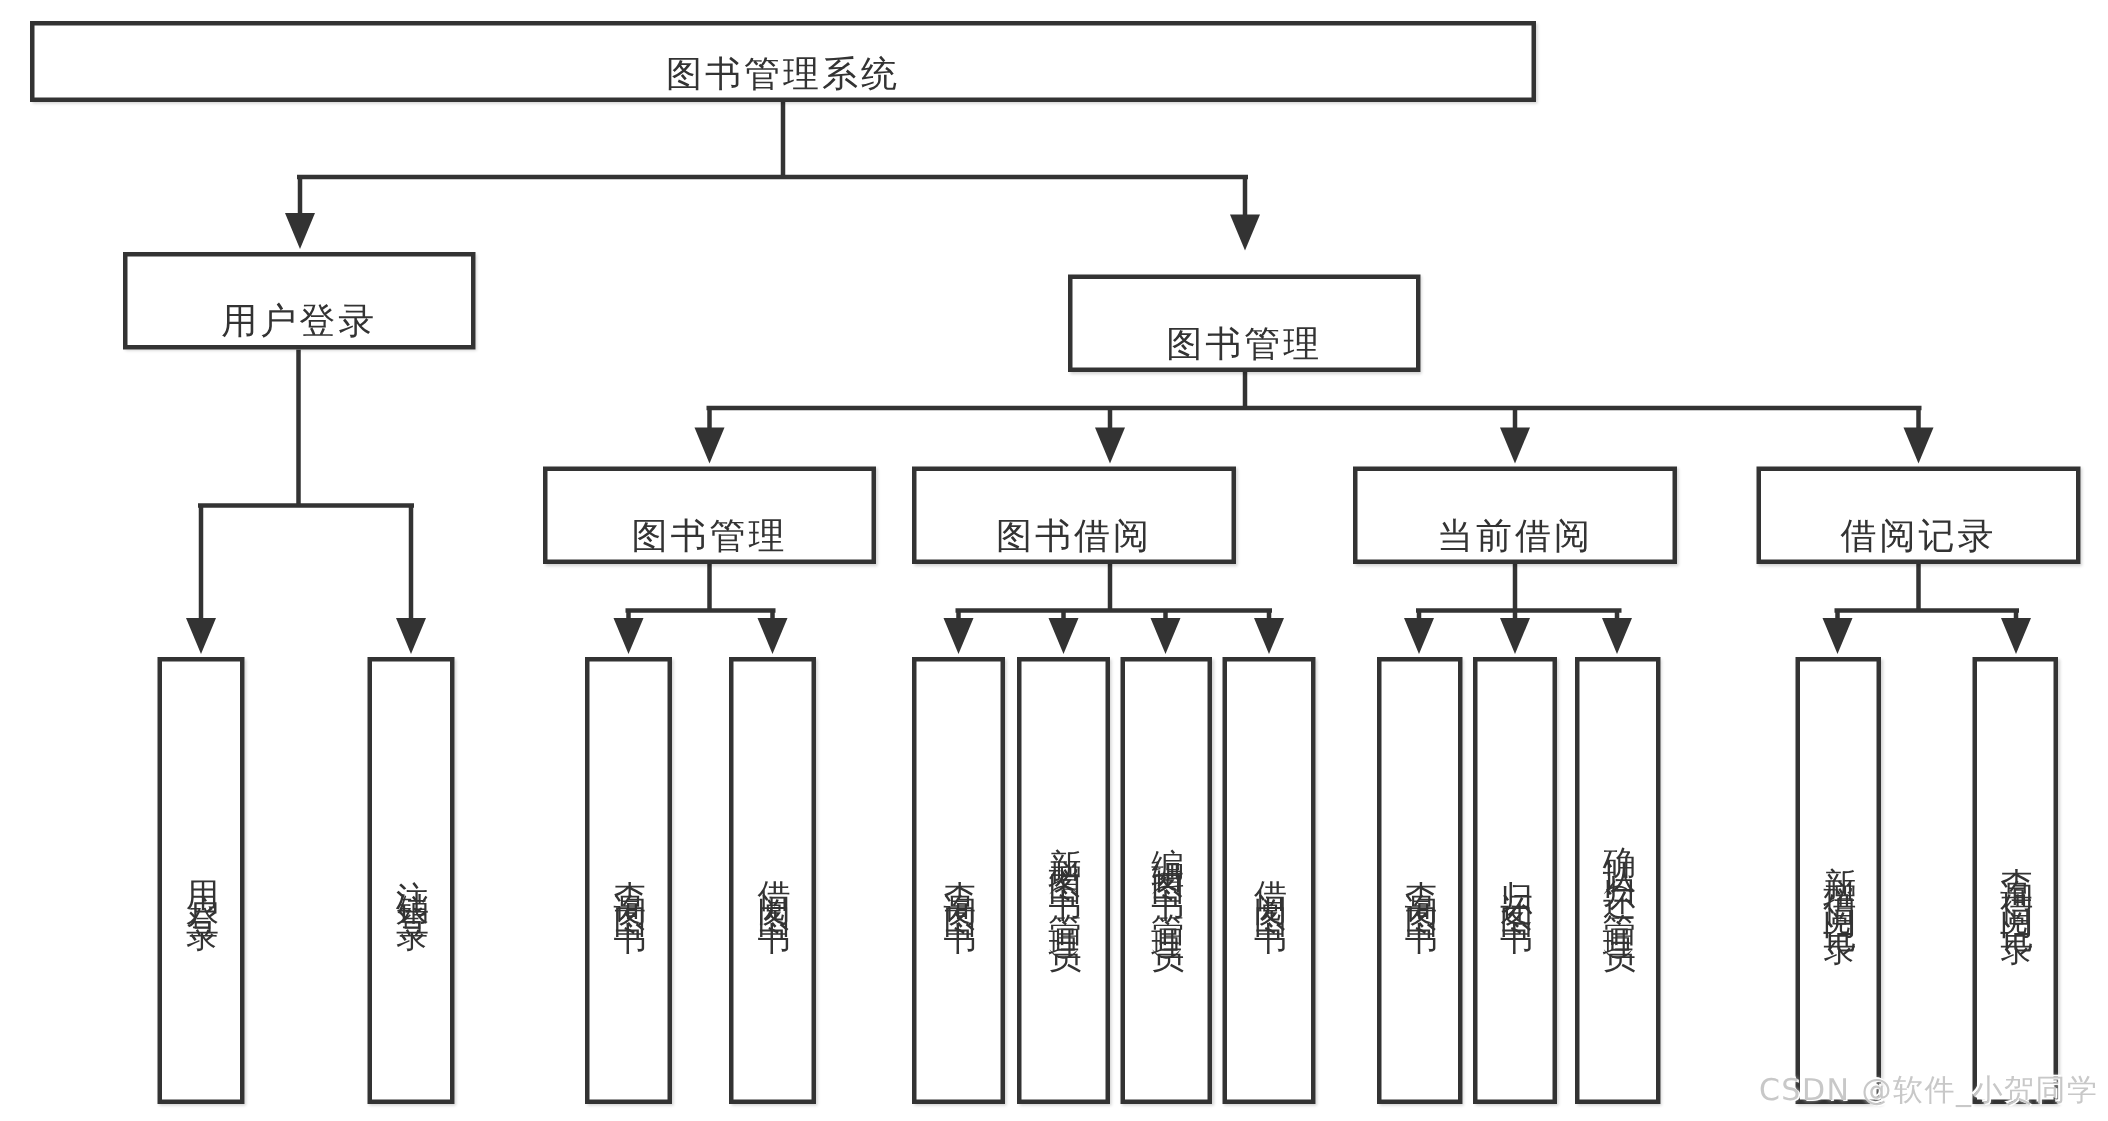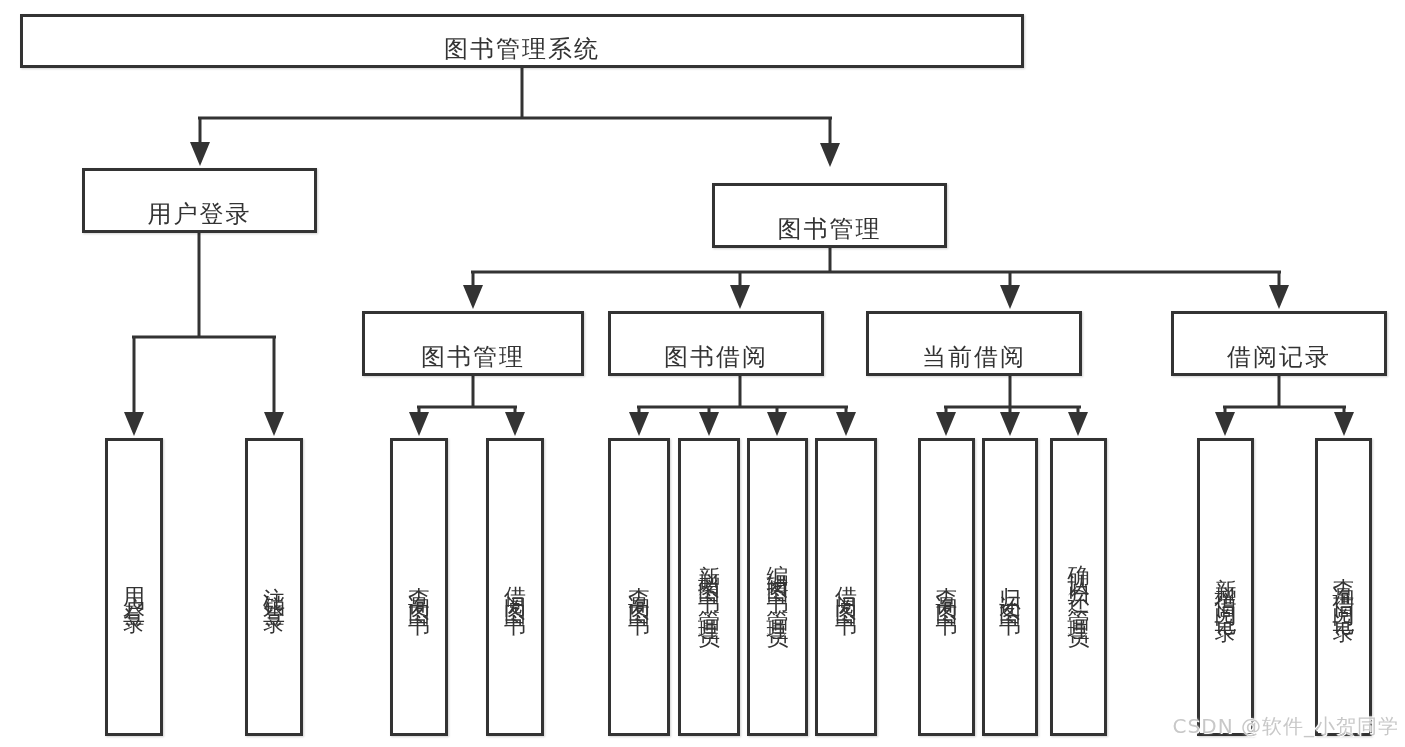--- a/index.html
+++ b/index.html
@@ -121,21 +121,21 @@
   <div class="node" style="left:712px;top:169px;width:235px;height:65px;margin-top:14px;">
     <span class="lbl">图书管理</span>
   </div>
 
   <div class="node" style="left:362px;top:311px;width:222px;height:65px;">
     <span class="lbl">图书管理</span>
   </div>
   <div class="node" style="left:608px;top:311px;width:216px;height:65px;">
     <span class="lbl">图书借阅</span>
   </div>
-  <div class="node" style="left:866px;top:311px;width:216px;height:65px;">
+  <div class="node" style="left:902px;top:311px;width:216px;height:65px;">
     <span class="lbl">当前借阅</span>
   </div>
   <div class="node" style="left:1171px;top:311px;width:216px;height:65px;">
     <span class="lbl">借阅记录</span>
   </div>
 
   <div class="leaf" style="left:105px;width:58px;">
     <span class="vlbl">用户登录</span>
   </div>
   <div class="leaf" style="left:245px;width:58px;">

